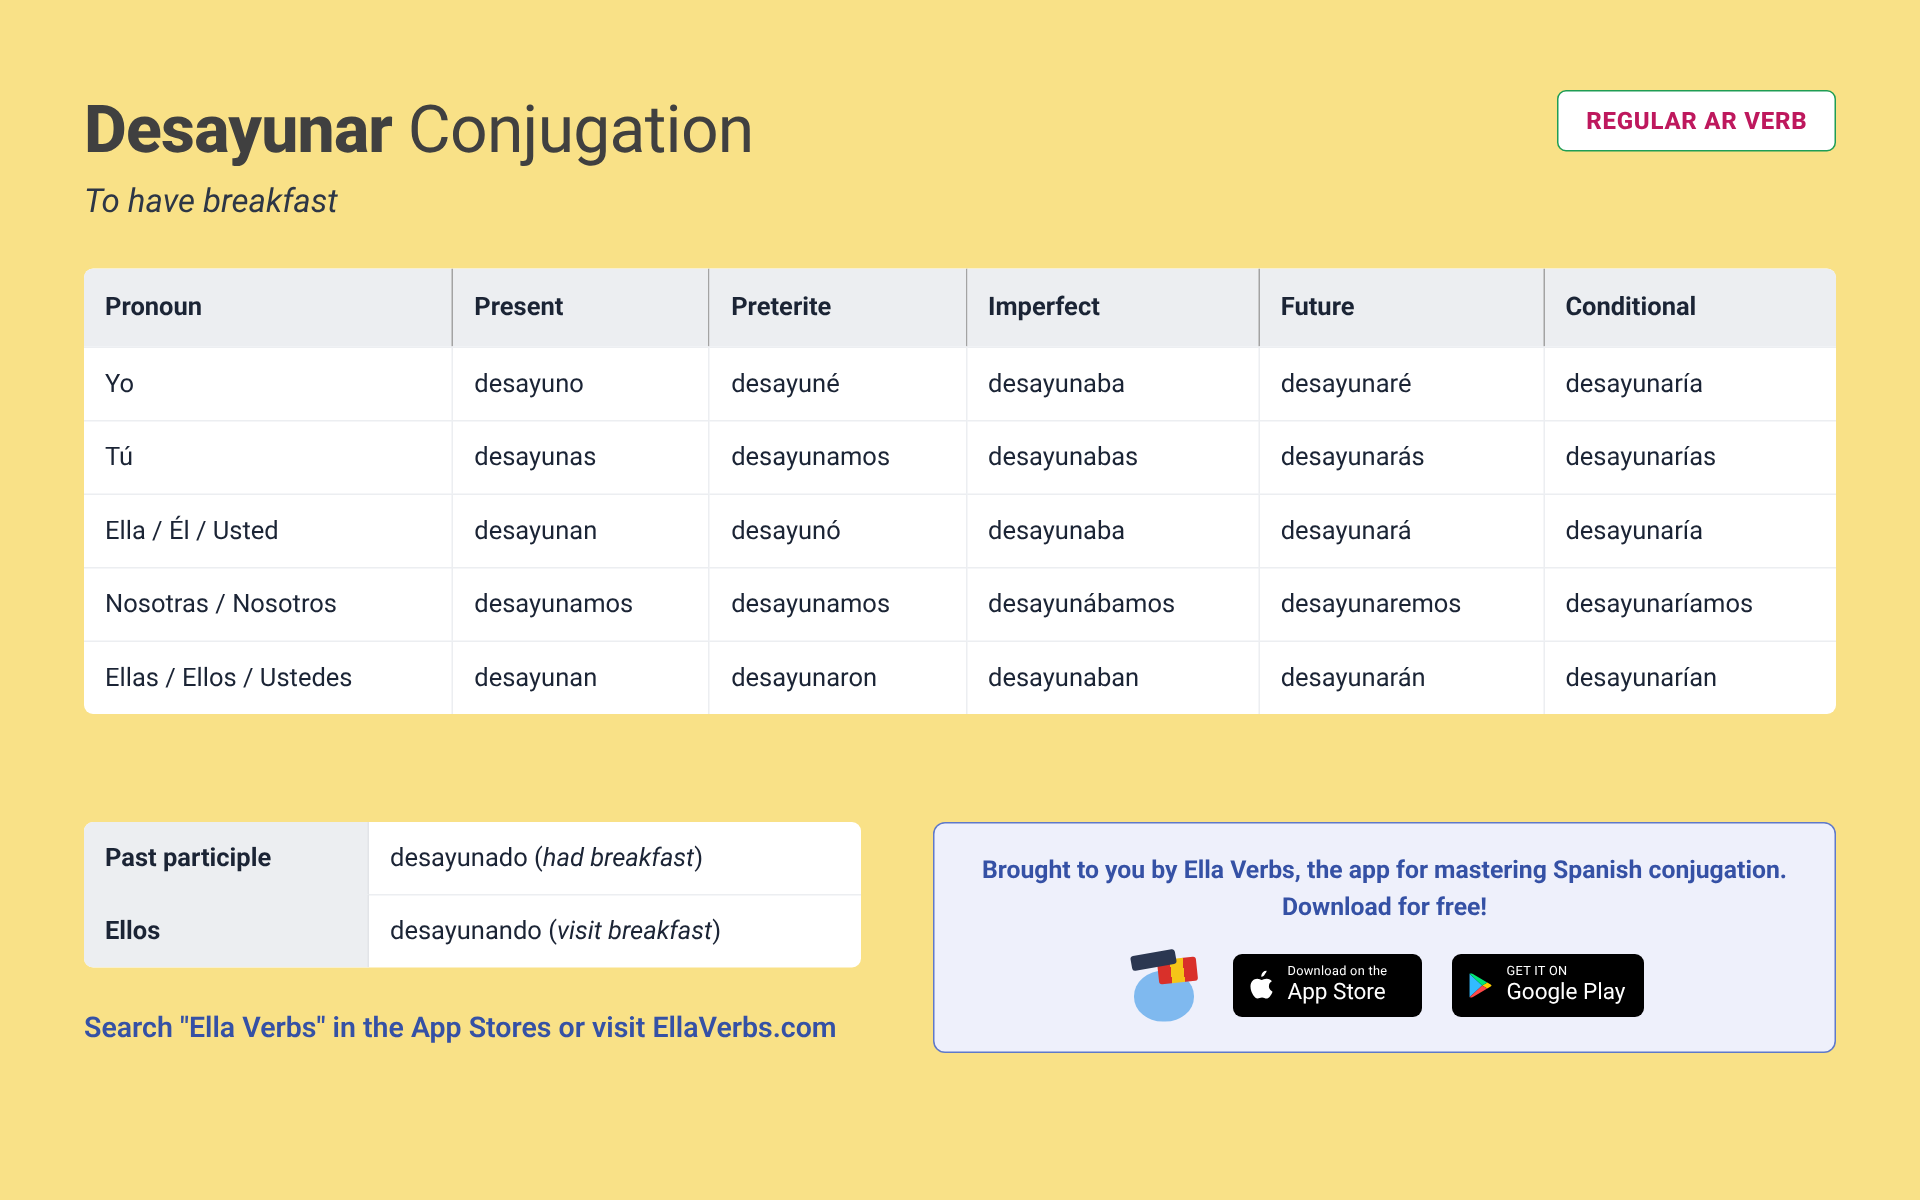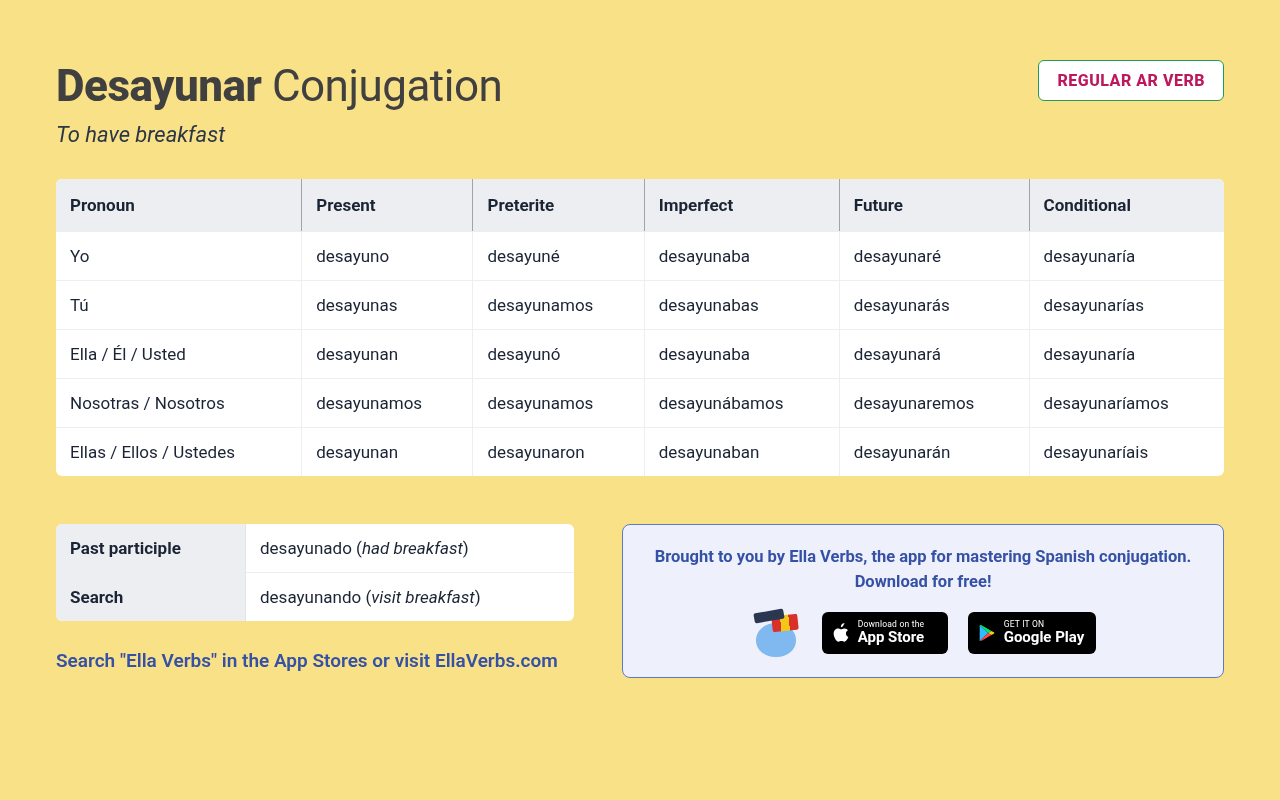--- a/index.html
+++ b/index.html
@@ -62,21 +62,21 @@
   .main-table td {
     padding: 14px 14px;
     border-top: 1px solid #eceef1;
     border-right: 1px solid #eceef1;
     color: #1b2435;
   }
   .main-table td:last-child { border-right: none; }
   .bottom-row {
     display: flex;
     gap: 48px;
-    margin-top: 48px;
+    margin-top: 72px;
     align-items: flex-start;
   }
   .bottom-left { flex: 1; min-width: 0; }
   table.forms-table {
     width: 100%;
     border-collapse: separate;
     border-spacing: 0;
     background: #fff;
     border-radius: 6px;
     overflow: hidden;
@@ -154,21 +154,21 @@
     border-radius: 6px;
     padding: 6px 12px 6px 10px;
     display: flex;
     align-items: center;
     gap: 8px;
     text-align: left;
     height: 42px;
     min-width: 126px;
   }
   .store-badge .small { font-size: 8.5px; line-height: 1; letter-spacing: 0.2px; }
-  .store-badge .big { font-size: 15px; font-weight: 700; line-height: 1.1; }
+  .store-badge .big { font-size: 15px; font-weight: 400; line-height: 1.1; }
   .apple-icon {
     width: 18px; height: 20px; fill: #fff;
   }
   .play-icon {
     width: 18px; height: 20px;
   }
 </style>
 </head>
 <body>
 
@@ -226,38 +226,38 @@
         <td>desayunábamos</td>
         <td>desayunaremos</td>
         <td>desayunaríamos</td>
       </tr>
       <tr>
         <td>Ellas / Ellos / Ustedes</td>
         <td>desayunan</td>
         <td>desayunaron</td>
         <td>desayunaban</td>
         <td>desayunarán</td>
-        <td>desayunaríais</td>
+        <td>desayunarían</td>
       </tr>
     </tbody>
 </table>
 
 <div class="bottom-row">
   <div class="bottom-left">
     <table class="forms-table">
       <tbody>
           <tr>
         <td class="label">Past participle</td>
         <td>
           <span>desayunado</span>
           (<span class="paren-italic">had breakfast</span>)
         </td>
       </tr>
       <tr>
-        <td class="label">Search</td>
+        <td class="label">Ellos</td>
         <td>
           <span>desayunando</span>
           (<span class="paren-italic">visit breakfast</span>)
         </td>
       </tr>
     </tbody>
       </table>
     <div class="search-line">Search "Ella Verbs" in the App Stores or visit EllaVerbs.com</div>
   </div>
 

